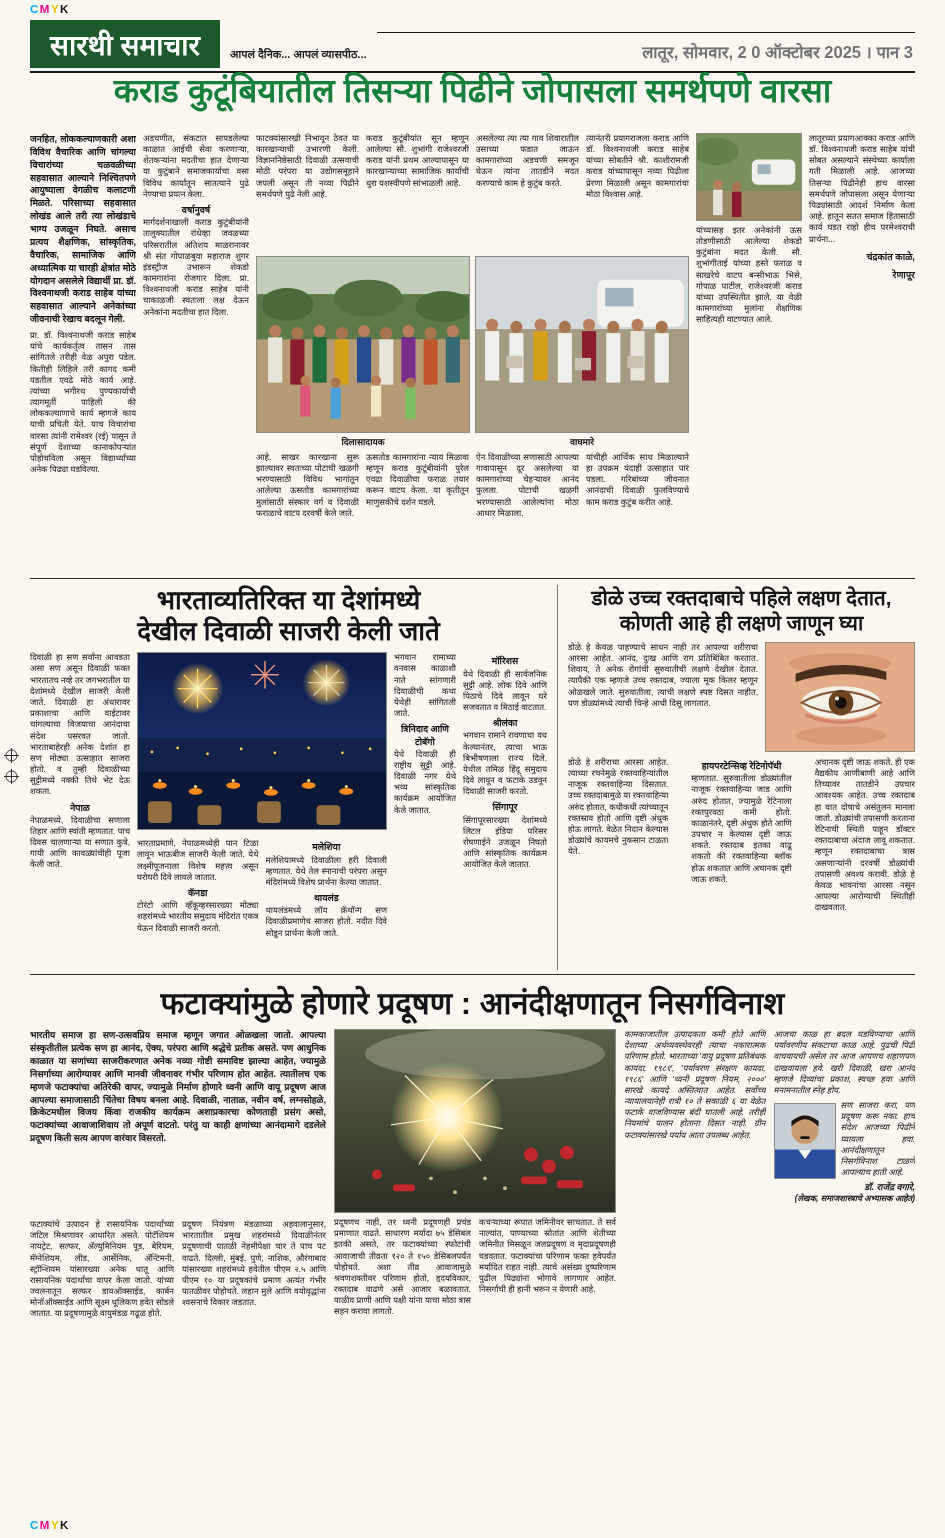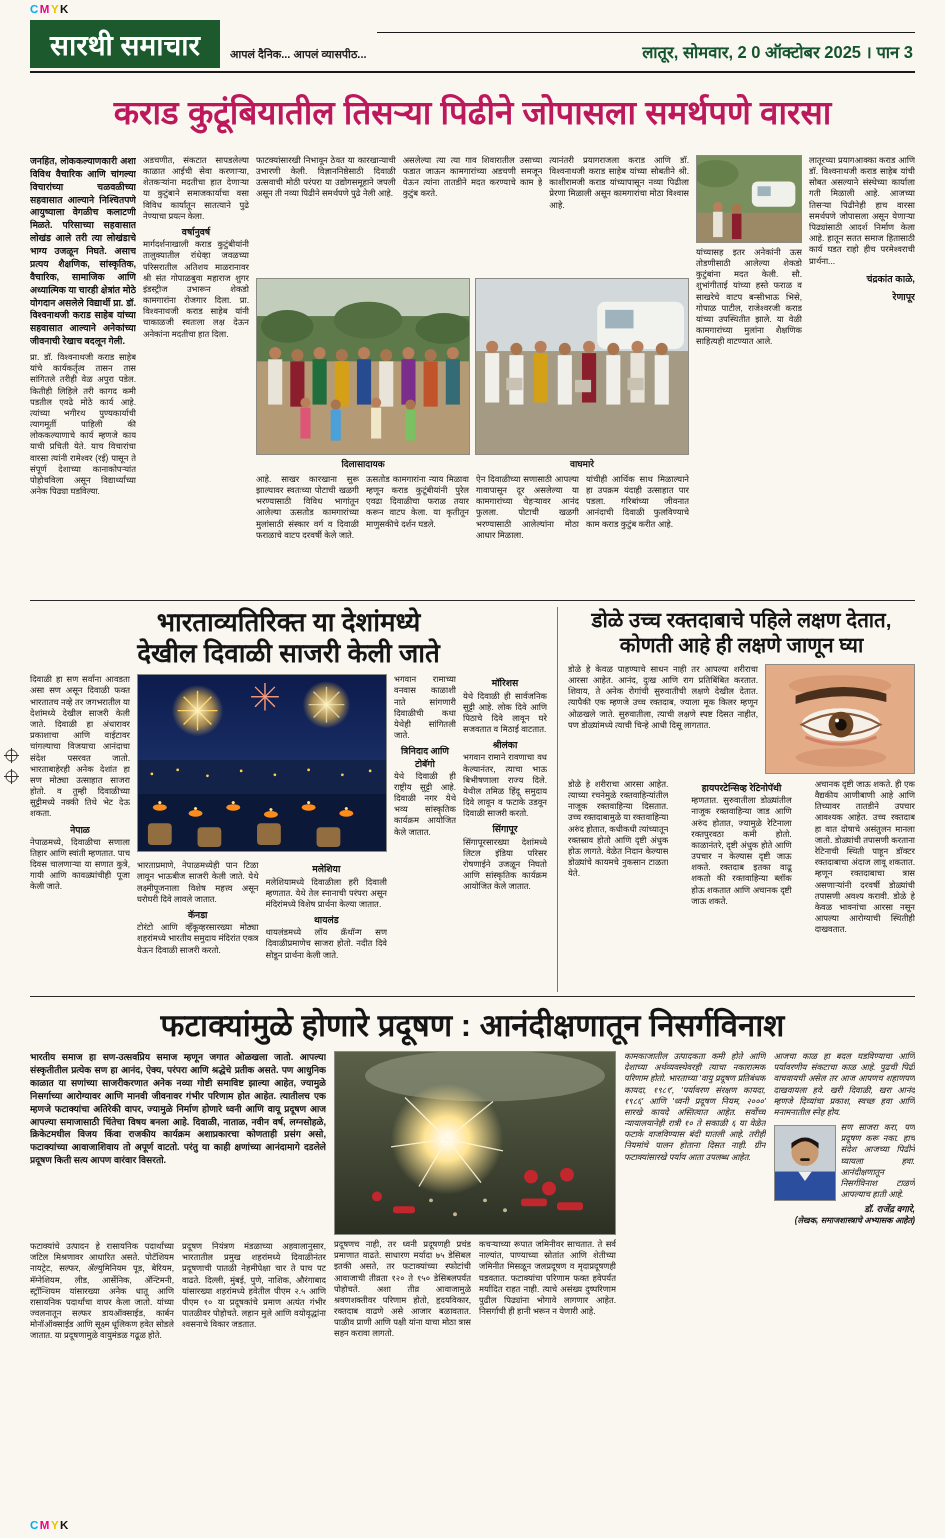--- a/index.html
+++ b/index.html
@@ -15,24 +15,24 @@
 
   .regmarks { position:absolute; left:4px; top:748px; width:18px; }
   .regmarks svg { display:block; margin-bottom:6px; }
 
   
   .masthead-row { display:flex; align-items:stretch; border-bottom:2.5px solid #1a1a1a; padding-bottom:3px; margin-top:2px; }
   .masthead-box { background:#1c5a2e; color:#fff; font-weight:bold; font-size:28px; padding:5px 20px;
                   display:flex; align-items:center; white-space:nowrap; }
   .tagline { font-size:11px; font-weight:bold; color:#222; align-self:flex-end; padding:0 10px 7px; white-space:nowrap; }
   .date-strip { flex:1; align-self:flex-end; border-top:1.5px solid #1a1a1a; font-size:16.5px; font-weight:bold;
-                text-align:right; padding:7px 2px 5px; color:#14532d; white-space:nowrap; overflow:hidden; }
-
-  
-  .h-lead { font-size:33px; font-weight:bold; color:#be185d; text-align:center; line-height:1.12; padding:22px 0 3px; }
+                text-align:right; padding:7px 2px 5px; color:#737373; white-space:nowrap; overflow:hidden; }
+
+  
+  .h-lead { font-size:33px; font-weight:bold; color:#15803d; text-align:center; line-height:1.12; padding:0 0 3px; }
   .h-a2 { font-size:26px; font-weight:bold; color:#151515; text-align:center; line-height:1.18; }
   .h-a3 { font-size:20.5px; font-weight:bold; color:#151515; text-align:center; line-height:1.22; }
   .h-a4 { font-size:31px; font-weight:bold; color:#151515; text-align:center; line-height:1.1; padding:8px 0 4px; }
 
   
   .col { font-size:8.4px; line-height:1.33; text-align:justify; color:#161616; overflow:hidden; }
   .col p { margin-bottom:4px; }
   .intro { font-weight:bold; font-size:9.2px; line-height:1.4; }
   .subhead { font-weight:bold; font-size:9.2px; text-align:center; margin:3px 0 1px; }
   .caption { font-size:9px; font-weight:bold; text-align:center; padding-top:2px; }
@@ -123,20 +123,23 @@
       </div>
       <div class="a1-c col">
         <p>अडचणीत, संकटात सापडलेल्या काळात आईची सेवा करणाऱ्या, शेतकऱ्यांना मदतीचा हात देणाऱ्या या कुटुंबाने समाजकार्याचा वसा विविध कार्यांतून सातत्याने पुढे नेण्याचा प्रयत्न केला.</p>
         <div class="subhead">वर्षानुवर्ष</div>
         <p>मार्गदर्शनाखाली कराड कुटुंबीयांनी तालुक्यातील रांधेव्हा जवळच्या परिसरातील अतिशय माळरानावर श्री संत गोपाळबुवा महाराज शुगर इंडस्ट्रीज उभारून शेकडो कामगारांना रोजगार दिला. प्रा. विश्वनाथजी कराड साहेब यांनी चाकाळजी स्वतःला लक्ष देऊन अनेकांना मदतीचा हात दिला.</p>
       </div>
       <div class="a1-mid">
         <div class="a1-row">
           <div class="col">
               <p>फाटक्यांसारखी निभावून ठेवत या कारखान्याची उभारणी केली. विज्ञाननिष्ठेसाठी दिवाळी उत्सवाची मोठी परंपरा या उद्योगसमूहाने जपली असून ती नव्या पिढीने समर्थपणे पुढे नेली आहे.</p>
+            </div>
+          <div class="col">
+              <p>कराड कुटूंबीयांत सून म्हणून आलेल्या सौ. शुभांगी राजेश्वरजी कराड यांनी प्रथम आल्यापासून या कारखान्याच्या सामाजिक कार्यांची धुरा यशस्वीपणे सांभाळली आहे.</p>
             </div>
           <div class="col">
               <p>असलेल्या त्या त्या गाव शिवारातील उसाच्या फडात जाऊन कामगारांच्या अडचणी समजून घेऊन त्यांना तातडीने मदत करण्याचे काम हे कुटुंब करते.</p>
             </div>
           <div class="col">
               <p>त्यानंतरी प्रयागराजला कराड आणि डॉ. विश्वनाथजी कराड साहेब यांच्या सोबतीने श्री. काशीरामजी कराड यांच्यापासून नव्या पिढीला प्रेरणा मिळाली असून कामगारांचा मोठा विश्वास आहे.</p>
             </div>
         </div>
         <div class="a1-photos">
           <div class="photo">

